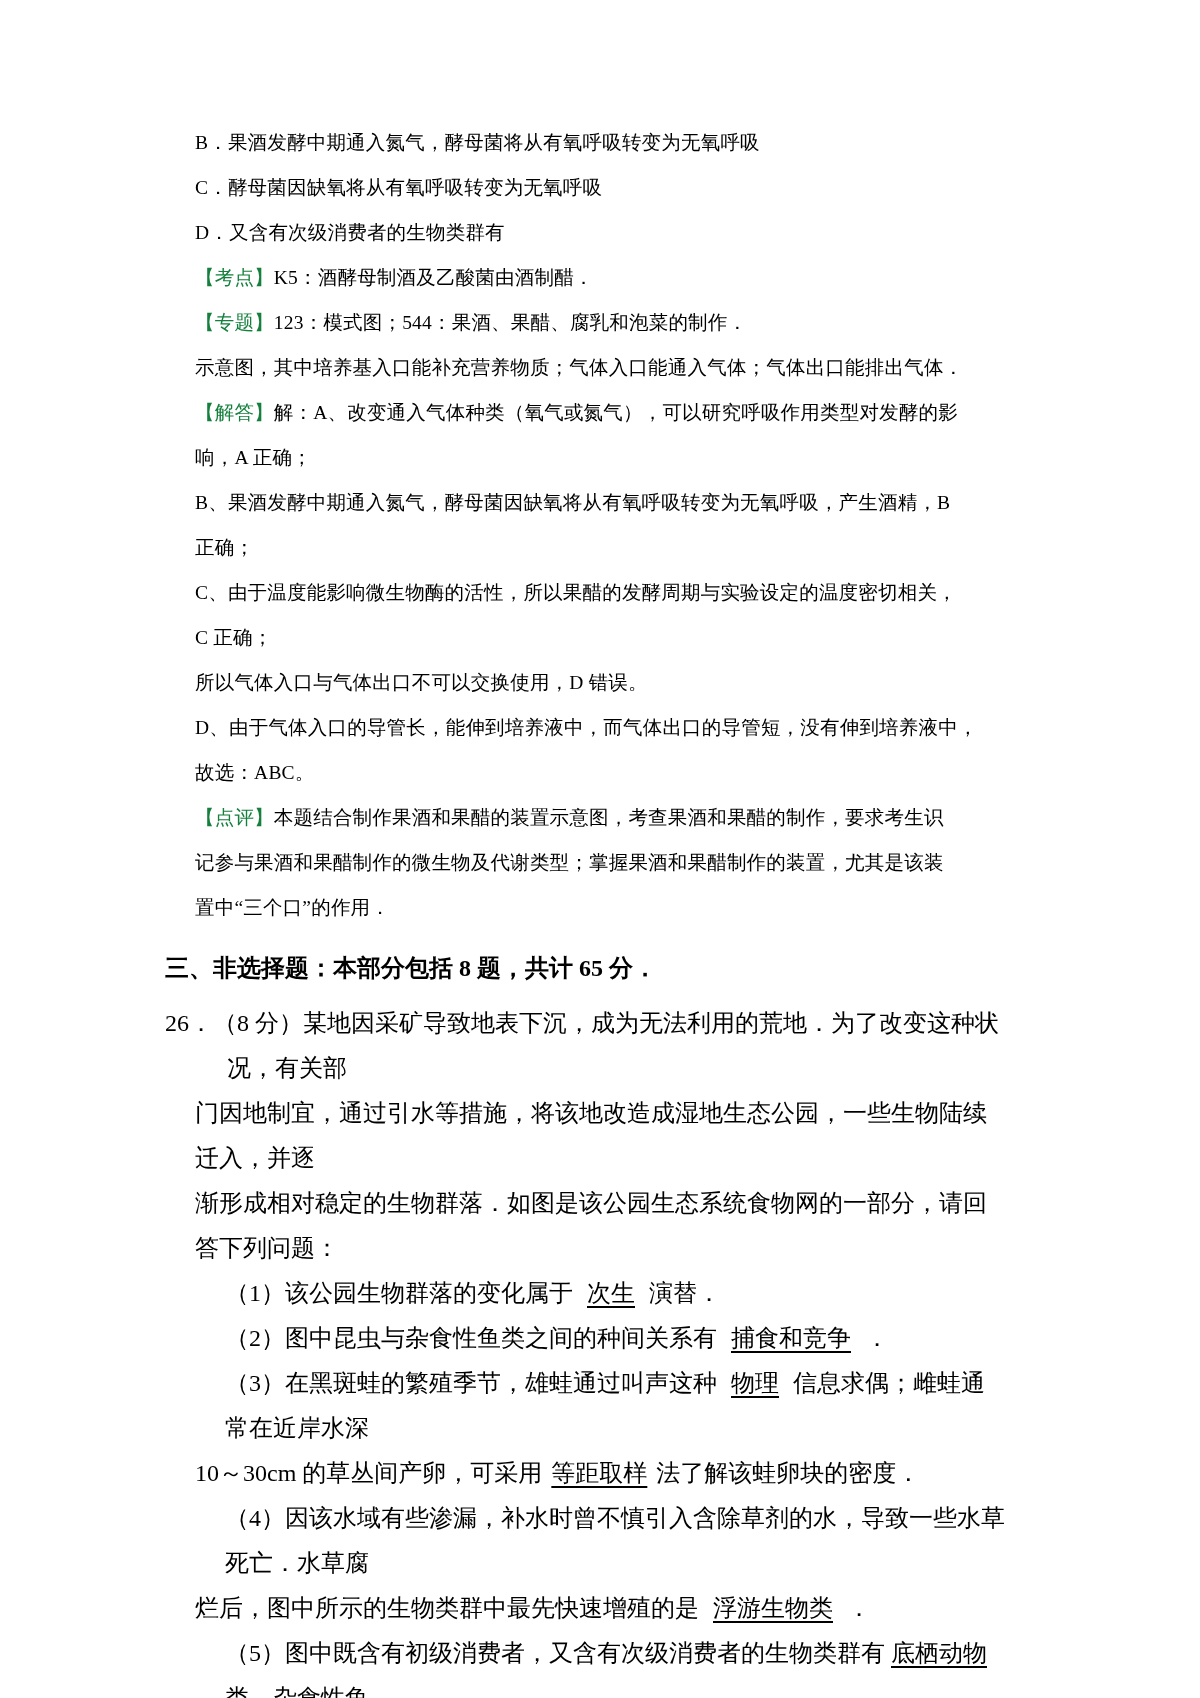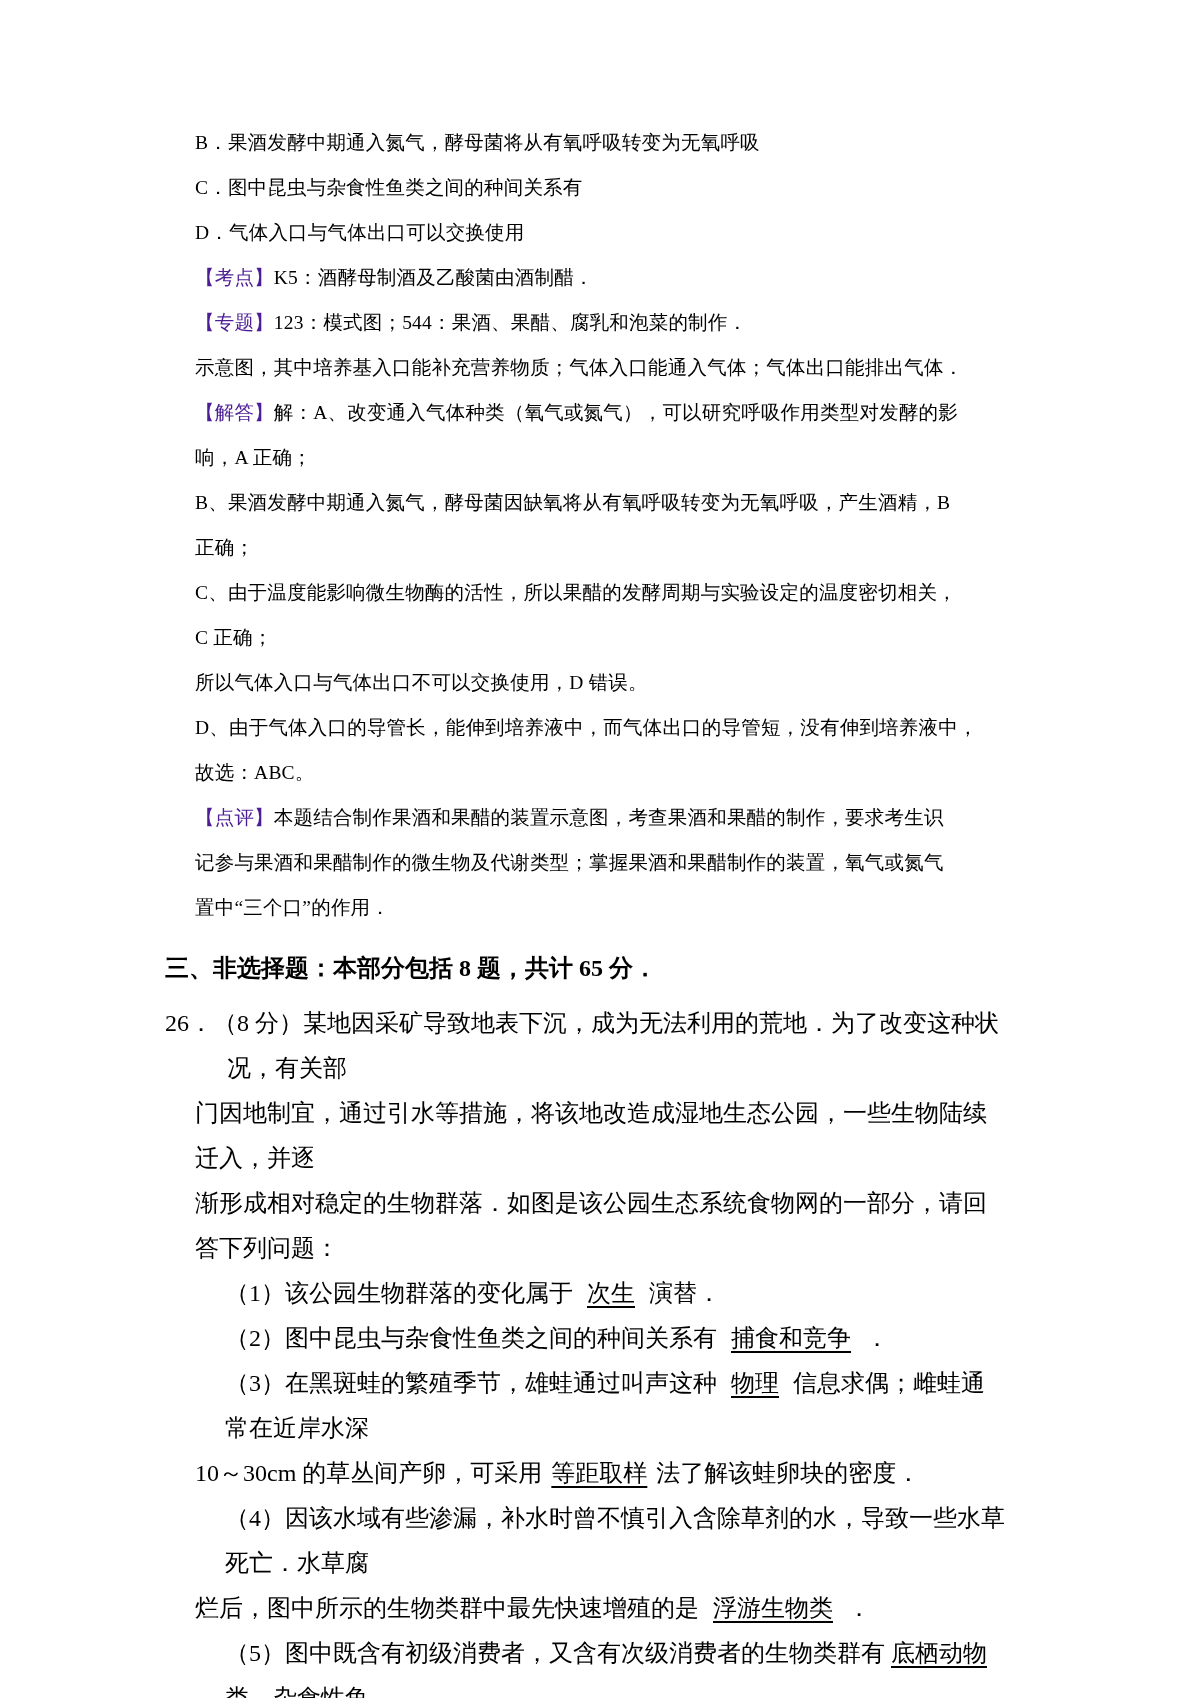--- a/index.html
+++ b/index.html
@@ -17,21 +17,21 @@
   }
   .page {
     position: absolute;
     top: 0; left: 0;
     width: 1200px;
     height: 1192px;
     box-sizing: border-box;
     padding: 120px 195px 40px 195px;
   }
   .tag {
-    color: #4c1d95;
+    color: #15803d;
     font-weight: normal;
   }
   .para {
     font-size: 19.5px;
     line-height: 45px;
     letter-spacing: 0.2px;
   }
   .hang {
     padding-left: 30px;
     text-indent: -30px;
@@ -62,22 +62,22 @@
     text-decoration: underline;
     text-underline-offset: 5px;
   }
 </style>
 </head>
 <body>
 
 <div class="page">
 
   <div class="para hang">B．果酒发酵中期通入氮气，酵母菌将从有氧呼吸转变为无氧呼吸</div>
-  <div class="para hang">C．图中昆虫与杂食性鱼类之间的种间关系有</div>
-  <div class="para hang">D．气体入口与气体出口可以交换使用</div>
+  <div class="para hang">C．酵母菌因缺氧将从有氧呼吸转变为无氧呼吸</div>
+  <div class="para hang">D．又含有次级消费者的生物类群有</div>
 
   <div class="para hang2">
     <span class="tag">【考点】</span><span>K5：酒酵母制酒及乙酸菌由酒制醋．</span>
   </div>
 
   <div class="para hang2">
     <span class="tag">【专题】</span><span>123：模式图；544：果酒、果醋、腐乳和泡菜的制作．</span>
   </div>
 
   <div class="para">
@@ -95,21 +95,21 @@
     <div>C 正确；</div>
     <div>所以气体入口与气体出口不可以交换使用，D 错误。</div>
     <div>D、由于气体入口的导管长，能伸到培养液中，而气体出口的导管短，没有伸到培养液中，</div>
     <div>故选：ABC。</div>
   </div>
 
   <div class="para">
     <div style="padding-left:60px; text-indent:-60px;">
       <span class="tag">【点评】</span><span>本题结合制作果酒和果醋的装置示意图，考查果酒和果醋的制作，要求考生识</span>
     </div>
-    <div>记参与果酒和果醋制作的微生物及代谢类型；掌握果酒和果醋制作的装置，氧气或氮气</div>
+    <div>记参与果酒和果醋制作的微生物及代谢类型；掌握果酒和果醋制作的装置，尤其是该装</div>
     <div>置中“三个口”的作用．</div>
   </div>
 
   <div class="section-title" style="margin-left:-30px;">三、非选择题：本部分包括 8 题，共计 65 分．</div>
 
   <div class="q-block" style="margin-top:10px;">
     <div class="q-head" style="margin-left:-30px;">
       <span>26．（8 分）</span><span>某地因采矿导致地表下沉，成为无法利用的荒地．为了改变这种状况，有关部</span>
     </div>
     <div>门因地制宜，通过引水等措施，将该地改造成湿地生态公园，一些生物陆续迁入，并逐</div>

